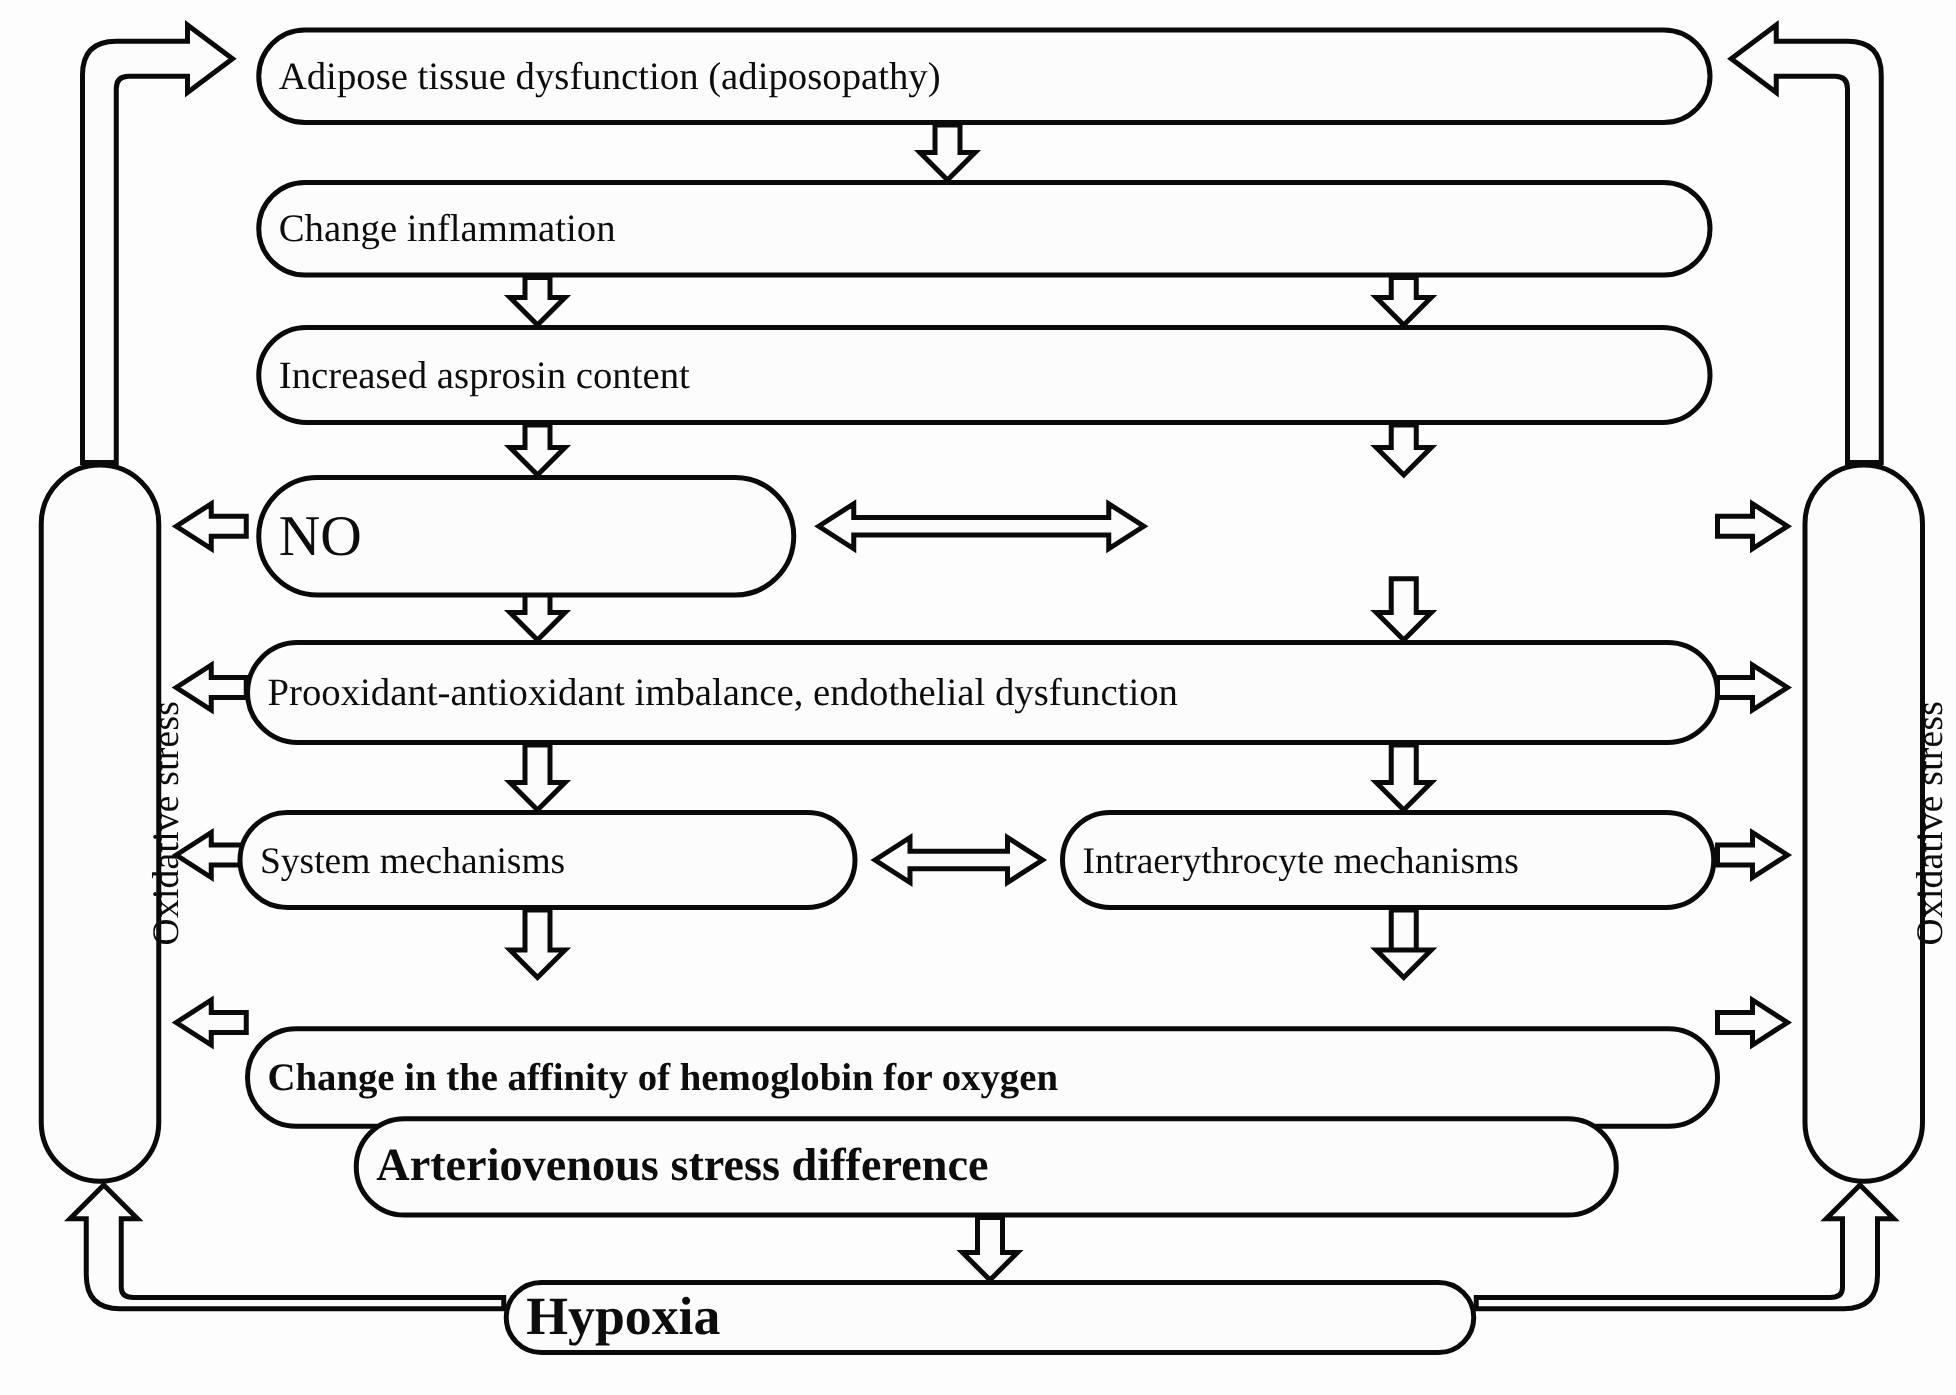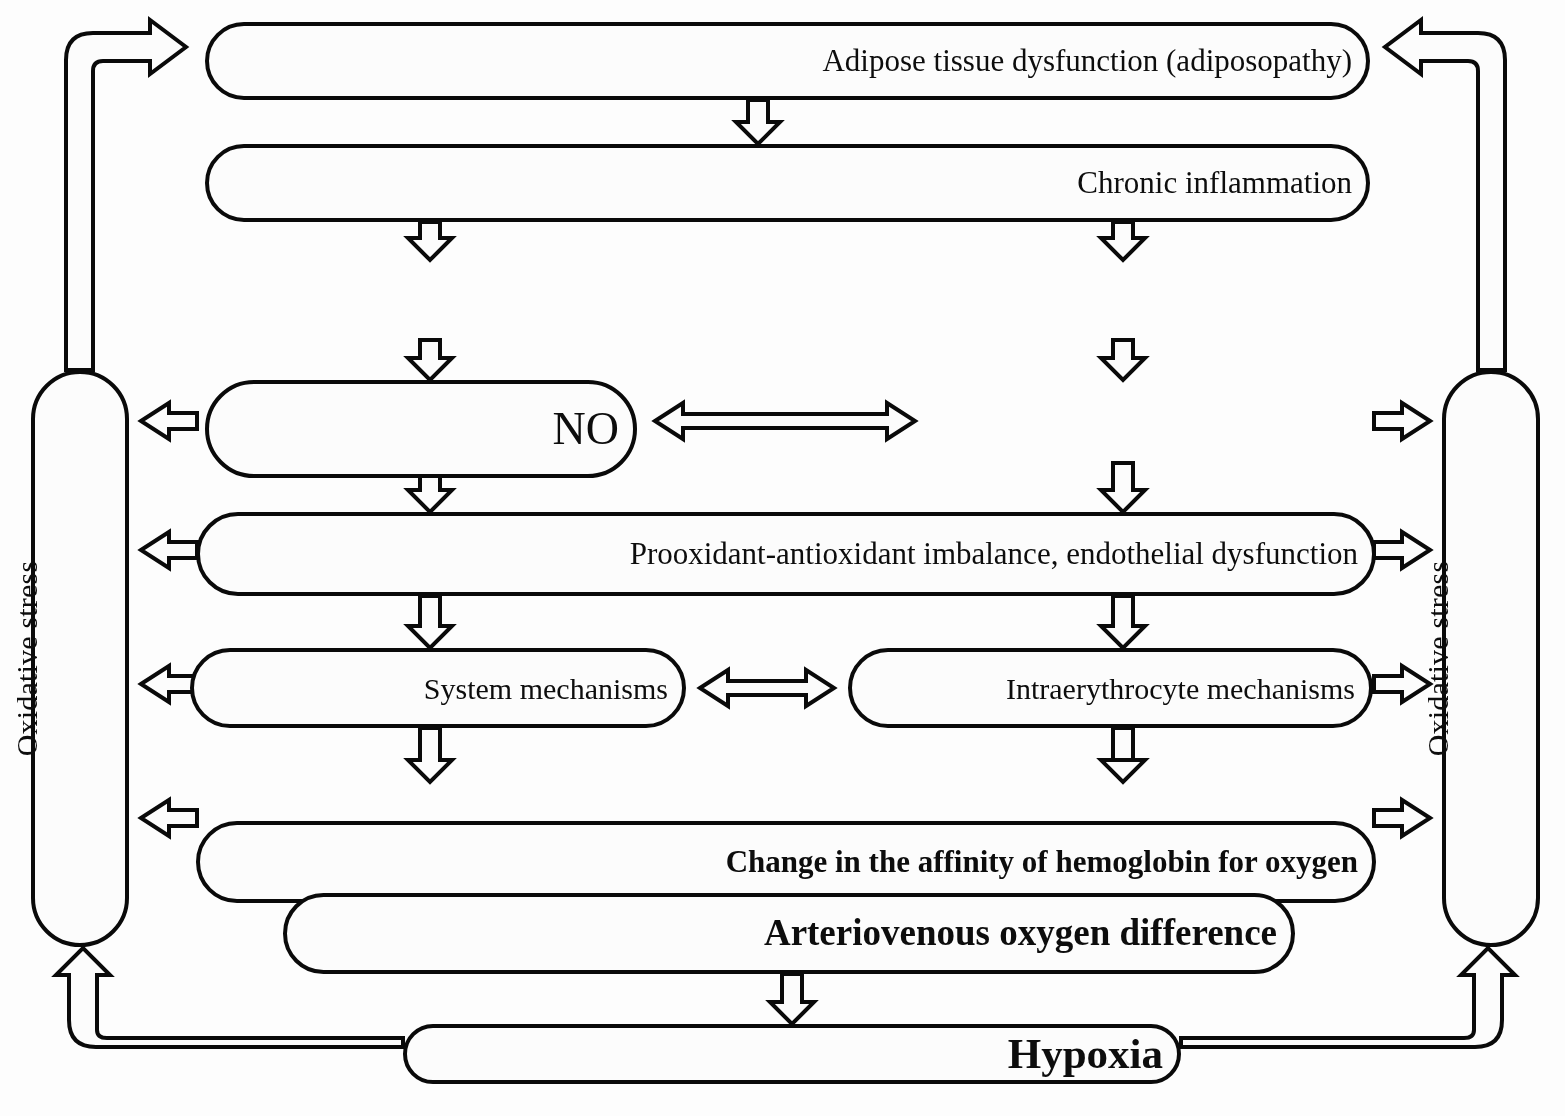--- a/index.html
+++ b/index.html
@@ -23,21 +23,21 @@
     height: 1116px;
     pointer-events: none;
   }
   .node {
     position: absolute;
     box-sizing: border-box;
     border: 4px solid #0a0a0a;
     background: #fcfcfc;
     display: flex;
     align-items: center;
-    justify-content: flex-end;
+    justify-content: flex-start;
     text-align: center;
     color: #0d0d0d;
     line-height: 1.1;
   }
   .node .label {
     display: block;
     padding: 0 14px;
     white-space: nowrap;
   }
   .pill-h { border-radius: 999px; }
@@ -134,23 +134,26 @@
                L1502 975 L1515 975 L1488 948 L1461 975 L1474 975
                L1474 1030 Q1474 1038 1464 1038 L1181 1038 Z"></path>
     </g>
   </svg>
 
   <div class="node pill-h n-adipose">
     <span class="label">Adipose tissue dysfunction (adiposopathy)</span>
   </div>
 
   <div class="node pill-h n-chronic">
-    <span class="label">Chronic inflammation</span>
+    <span class="label">Change inflammation</span>
   </div>
 
+  <div class="node pill-h n-asprosin">
+    <span class="label">Increased asprosin content</span>
+  </div>
 
   <div class="node pill-h n-no">
     <span class="label">NO</span>
   </div>
 
 
   <div class="node pill-h n-prooxid">
     <span class="label">Prooxidant-antioxidant imbalance, endothelial dysfunction</span>
   </div>
 
@@ -160,21 +163,21 @@
 
   <div class="node pill-h n-intra">
     <span class="label">Intraerythrocyte mechanisms</span>
   </div>
 
   <div class="node pill-h n-affinity">
     <span class="label">Change in the affinity of hemoglobin for oxygen</span>
   </div>
 
   <div class="node pill-h n-avdiff">
-    <span class="label">Arteriovenous oxygen difference</span>
+    <span class="label">Arteriovenous stress difference</span>
   </div>
 
   <div class="node pill-h n-hypoxia">
     <span class="label">Hypoxia</span>
   </div>
 
   <div class="node pill-v n-ox-left">
     <span class="vert-label">Oxidative stress</span>
   </div>
 

